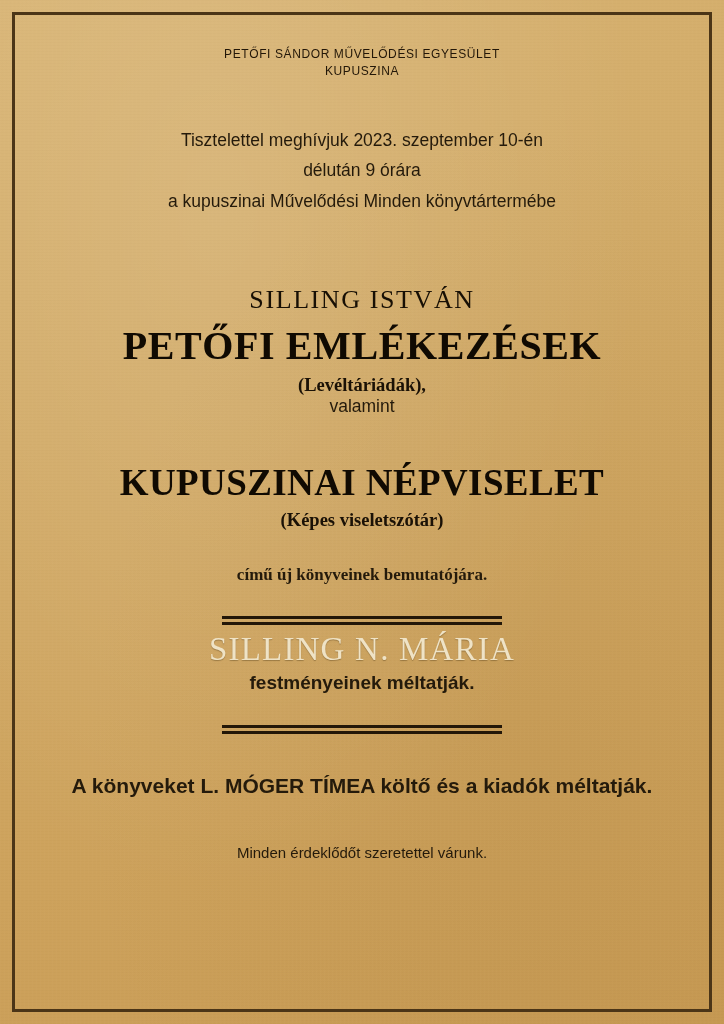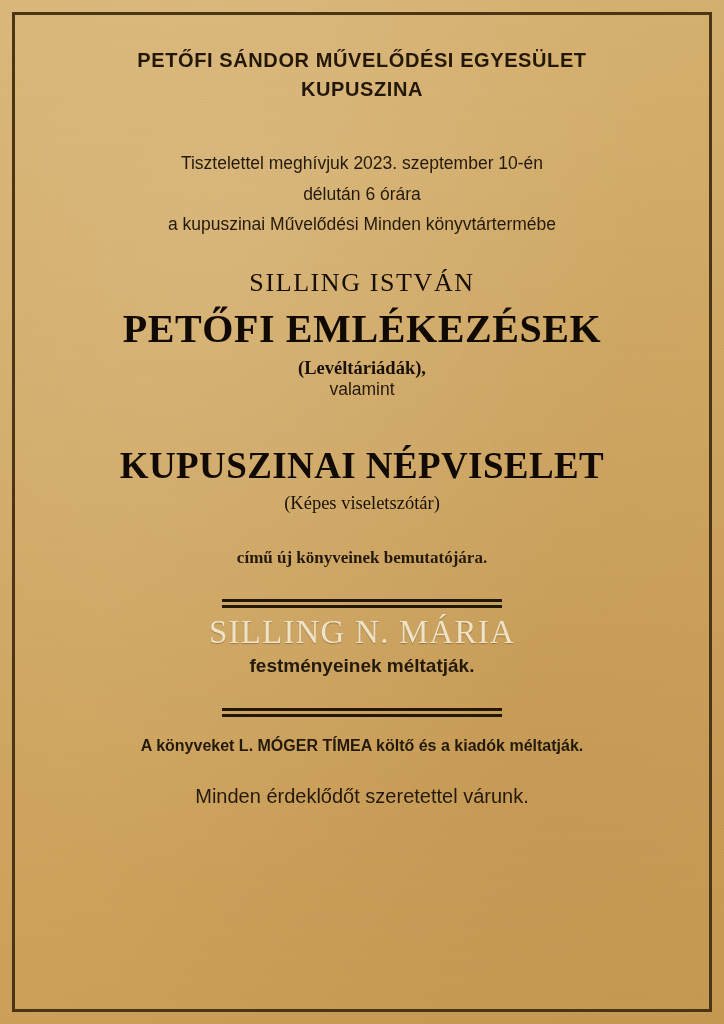--- a/index.html
+++ b/index.html
@@ -41,36 +41,36 @@
     bottom: 12px;
     border: 3px solid #4b3517;
   }
   .content {
     position: relative;
     z-index: 3;
     padding: 46px 56px 0 56px;
     text-align: center;
   }
   .org {
-    font-weight: bold;
-    font-size: 20px;
+    font-weight: normal;
+    font-size: 12px;
     letter-spacing: 0.6px;
     line-height: 1.45;
     color: #231708;
   }
   .org div { white-space: nowrap; }
   .invite {
     margin-top: 44px;
     font-size: 17.5px;
     line-height: 1.75;
     color: #241a0b;
   }
   .invite div { white-space: nowrap; }
   .author {
-    margin-top: 28px;
+    margin-top: 68px;
     font-family: "Liberation Serif", serif;
     font-size: 26px;
     letter-spacing: 1.6px;
     color: #170f04;
   }
   .book-title {
     margin-top: 8px;
     font-family: "Liberation Serif", serif;
     font-weight: bold;
     font-size: 40px;
@@ -94,21 +94,21 @@
     margin-top: 44px;
     font-family: "Liberation Serif", serif;
     font-weight: bold;
     font-size: 37px;
     letter-spacing: 0.4px;
     color: #100a02;
   }
   .book-sub2 {
     margin-top: 6px;
     font-family: "Liberation Serif", serif;
-    font-weight: normal;
+    font-weight: bold;
     font-size: 18.5px;
     color: #1a1106;
   }
   .closing {
     margin-top: 34px;
     font-weight: bold;
     font-size: 17px;
     color: #241a0b;
     font-family: Liberation Serif, serif;
   }
@@ -134,48 +134,48 @@
     color: #efe3c6;
     text-shadow: 0 1px 1px rgba(60,40,10,0.35);
   }
   .exh-line3 {
     margin-top: 4px;
     font-weight: bold;
     font-size: 19px;
     color: #241a0b;
   }
   .note1 {
-    margin-top: 20px;
-    font-weight: bold;
-    font-size: 16px;
+    margin-top: 40px;
+    font-weight: bold;
+    font-size: 21px;
     color: #241a0b;
   }
   .note2 {
-    margin-top: 30px;
-    font-size: 20px;
+    margin-top: 46px;
+    font-size: 15px;
     color: #241a0b;
   }
 </style>
 </head>
 <body>
 
 <div class="poster">
   <div class="grain"></div>
   <div class="border-frame"></div>
 
   <div class="content">
 
     <div class="org">
       <div>PETŐFI SÁNDOR MŰVELŐDÉSI EGYESÜLET</div>
       <div>KUPUSZINA</div>
     </div>
 
     <div class="invite">
       <div>Tisztelettel meghívjuk 2023. szeptember 10-én</div>
-      <div>délután 6 órára</div>
+      <div>délután 9 órára</div>
       <div>a kupuszinai Művelődési Minden könyvtártermébe</div>
     </div>
 
     <div class="author">SILLING ISTVÁN</div>
 
     <div class="book-title">PETŐFI EMLÉKEZÉSEK</div>
     <div class="book-sub">(Levéltáriádák),</div>
 
     <div class="valamint">valamint</div>
 

